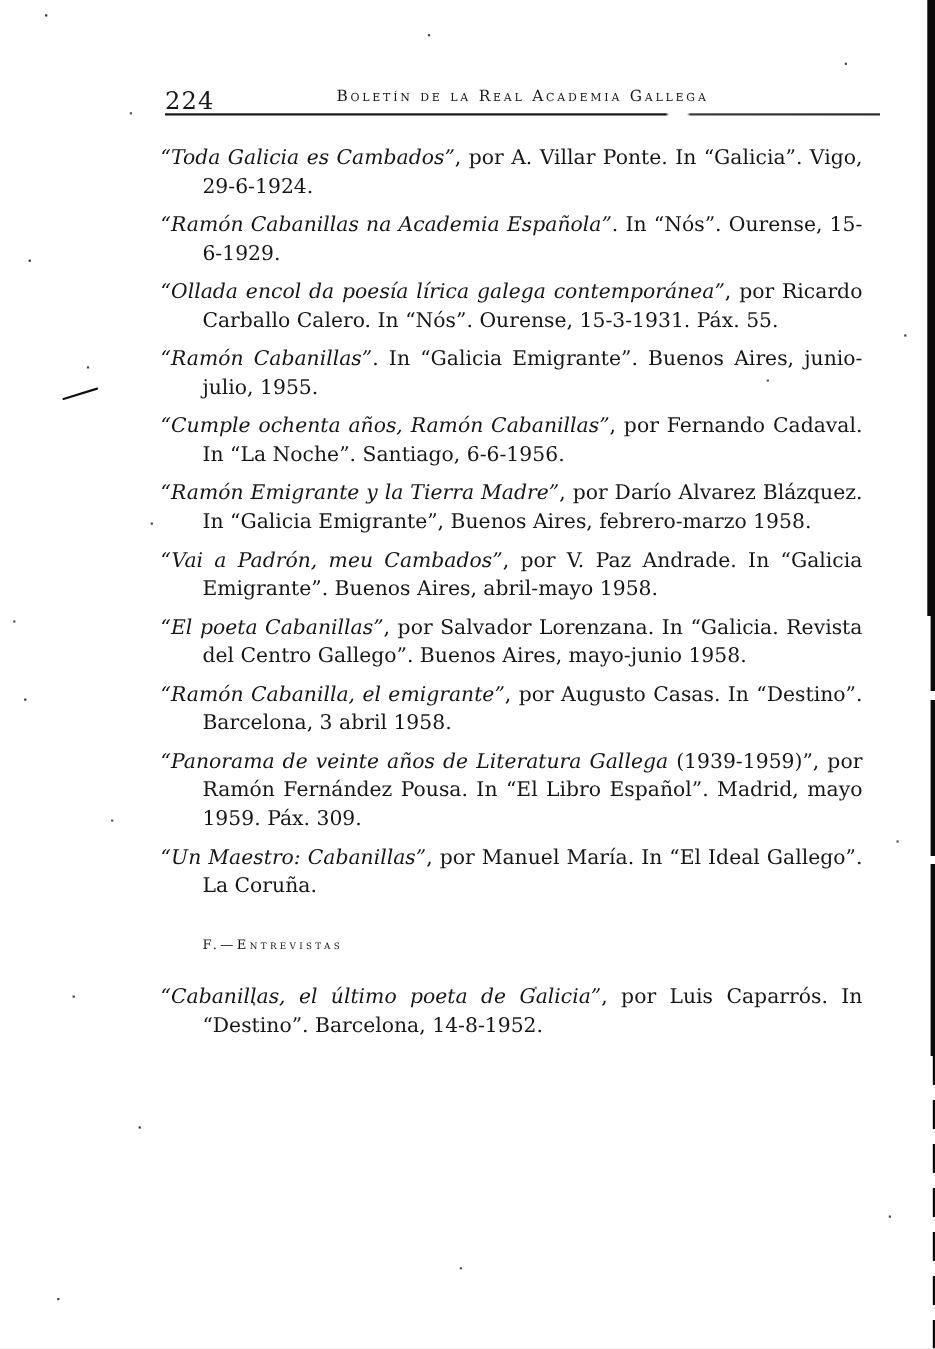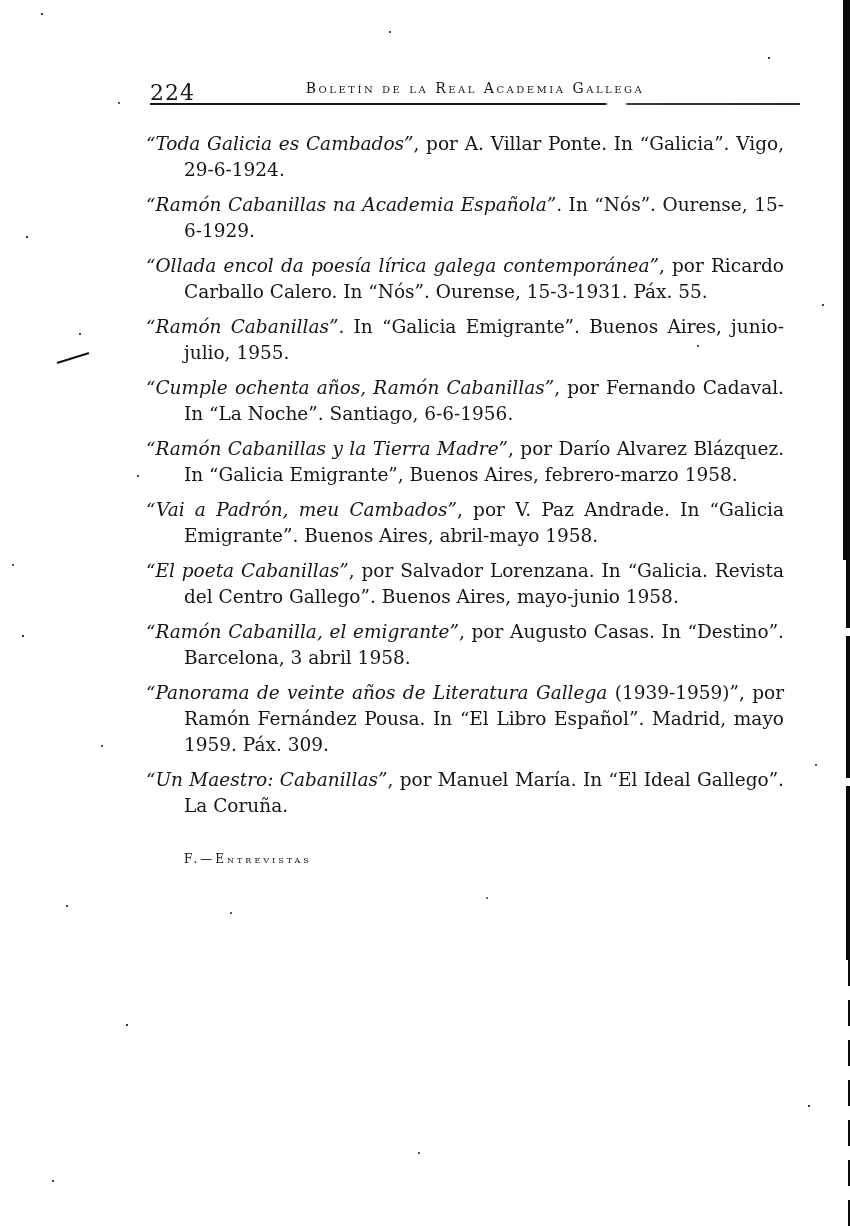--- a/index.html
+++ b/index.html
@@ -141,31 +141,32 @@
   </header>
   <div class="header-rule"></div>
 
   <main class="column">
     <section id="list-main">
         <p class="entry"><span class="entry-title">“Toda Galicia es Cambados”</span><span class="entry-rest">, por A. Villar Ponte. In “Galicia”. Vigo, 29-6-1924.</span></p>
         <p class="entry"><span class="entry-title">“Ramón Cabanillas na Academia Española”</span><span class="entry-rest">. In “Nós”. Ourense, 15-6-1929.</span></p>
         <p class="entry"><span class="entry-title">“Ollada encol da poesía lírica galega contemporánea”</span><span class="entry-rest">, por Ricardo Carballo Calero. In “Nós”. Ourense, 15-3-1931. Páx. 55.</span></p>
         <p class="entry"><span class="entry-title">“Ramón Cabanillas”</span><span class="entry-rest">. In “Galicia Emigrante”. Buenos Aires, junio-julio, 1955.</span></p>
         <p class="entry"><span class="entry-title">“Cumple ochenta años, Ramón Cabanillas”</span><span class="entry-rest">, por Fernando Cadaval. In “La Noche”. Santiago, 6-6-1956.</span></p>
-        <p class="entry"><span class="entry-title">“Ramón Cabanillas y la Tierra Madre”</span><span class="entry-rest">, por Darío Alvarez Blázquez. In “Galicia Emigrante”, Buenos Aires, febrero-marzo 1958.</span></p>
+        <p class="entry"><span class="entry-title">“Ramón Emigrante y la Tierra Madre”</span><span class="entry-rest">, por Darío Alvarez Blázquez. In “Galicia Emigrante”, Buenos Aires, febrero-marzo 1958.</span></p>
         <p class="entry"><span class="entry-title">“Vai a Padrón, meu Cambados”</span><span class="entry-rest">, por V. Paz Andrade. In “Galicia Emigrante”. Buenos Aires, abril-mayo 1958.</span></p>
         <p class="entry"><span class="entry-title">“El poeta Cabanillas”</span><span class="entry-rest">, por Salvador Lorenzana. In “Galicia. Revista del Centro Gallego”. Buenos Aires, mayo-junio 1958.</span></p>
         <p class="entry"><span class="entry-title">“Ramón Cabanilla, el emigrante”</span><span class="entry-rest">, por Augusto Casas. In “Destino”. Barcelona, 3 abril 1958.</span></p>
         <p class="entry"><span class="entry-title">“Panorama de veinte años de Literatura Gallega</span><span class="entry-rest"> (1939-1959)”, por Ramón Fernández Pousa. In “El Libro Español”. Madrid, mayo 1959. Páx. 309.</span></p>
         <p class="entry"><span class="entry-title">“Un Maestro: Cabanillas”</span><span class="entry-rest">, por Manuel María. In “El Ideal Gallego”. La Coruña.</span></p>
       </section>
 
     <h2 class="section-heading">F.—Entrevistas</h2>
 
     <section id="list-entrevistas">
+        <p class="entry"><span class="entry-title">“Cabanillas, el último poeta de Galicia”</span><span class="entry-rest">, por Luis Caparrós. In “Destino”. Barcelona, 14-8-1952.</span></p>
       </section>
   </main>
 
   <div class="edge-bar-top"></div>
   <div class="edge-bar-mid"></div>
   <div class="edge-bar-bottom"></div>
   <div class="stray-stroke"></div>
   <div class="specks"></div>
 
 </div>

